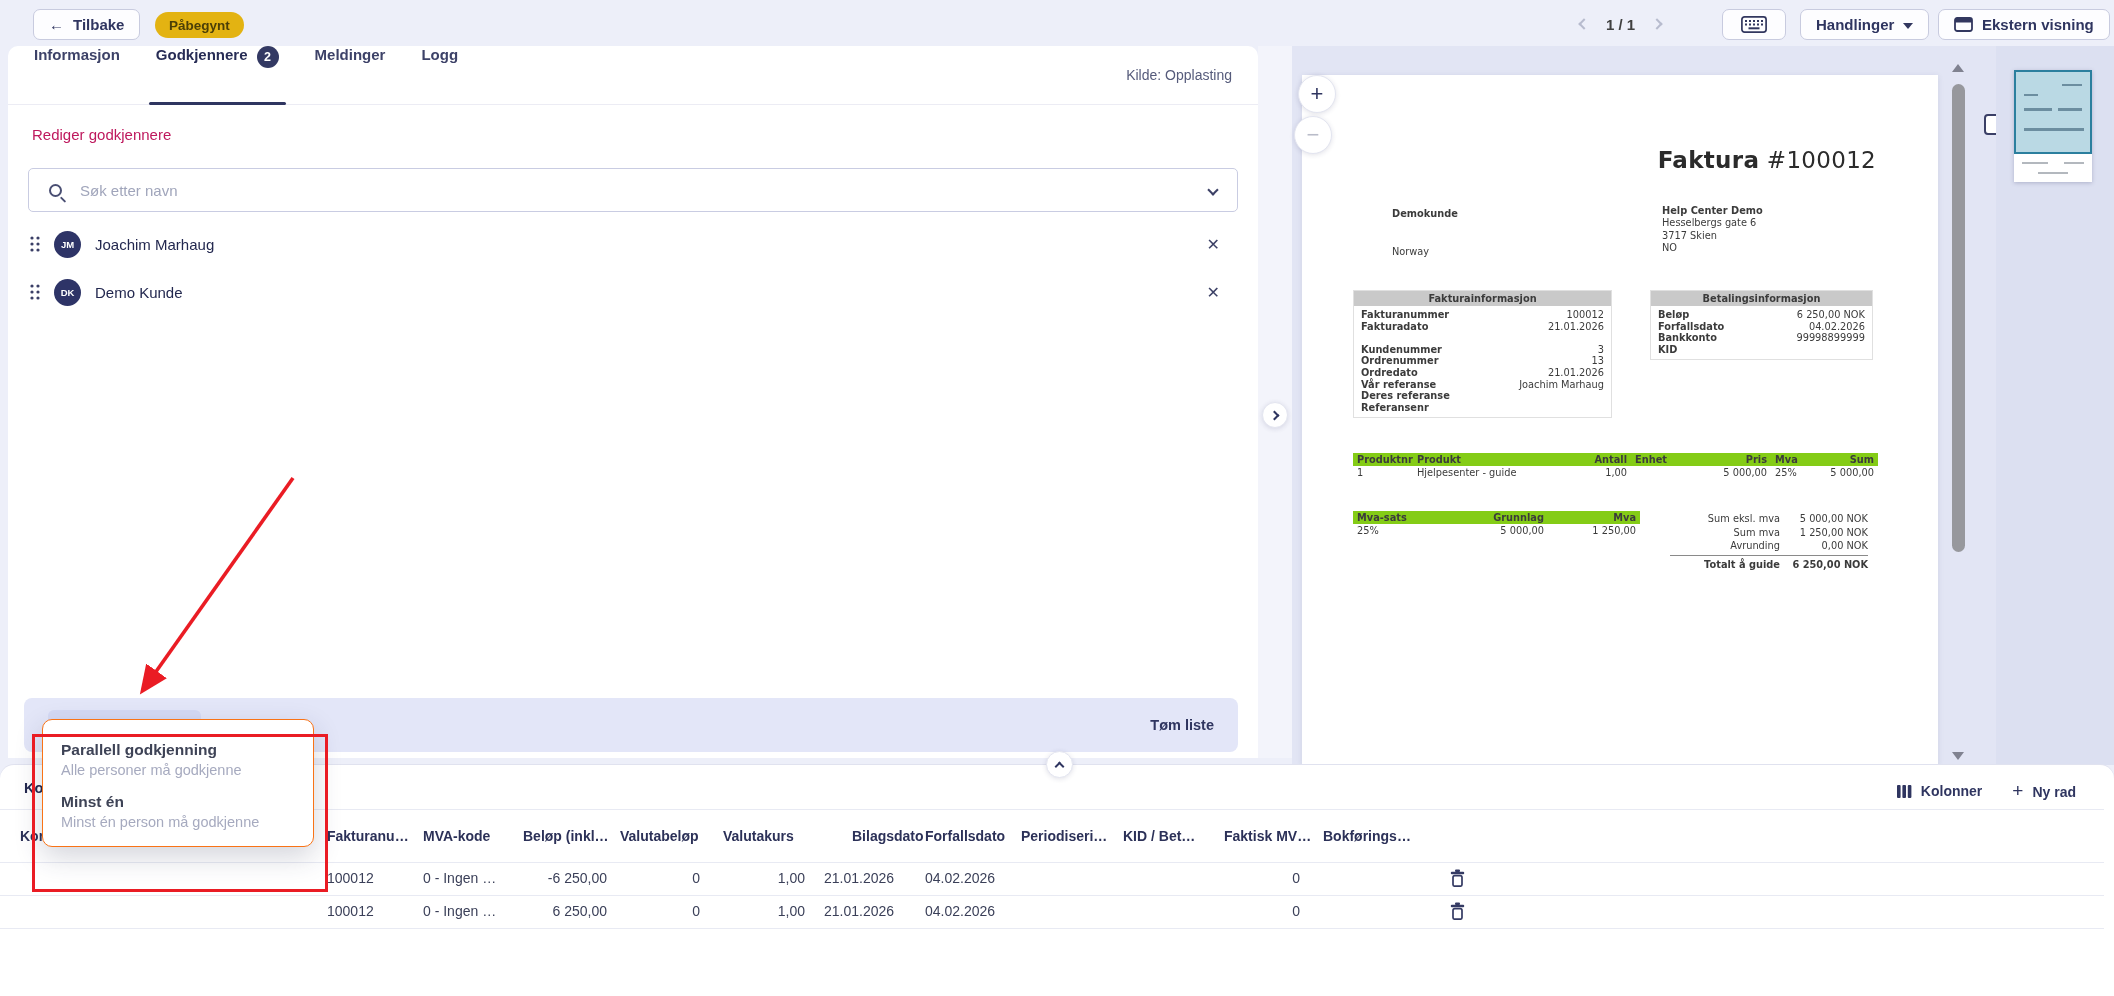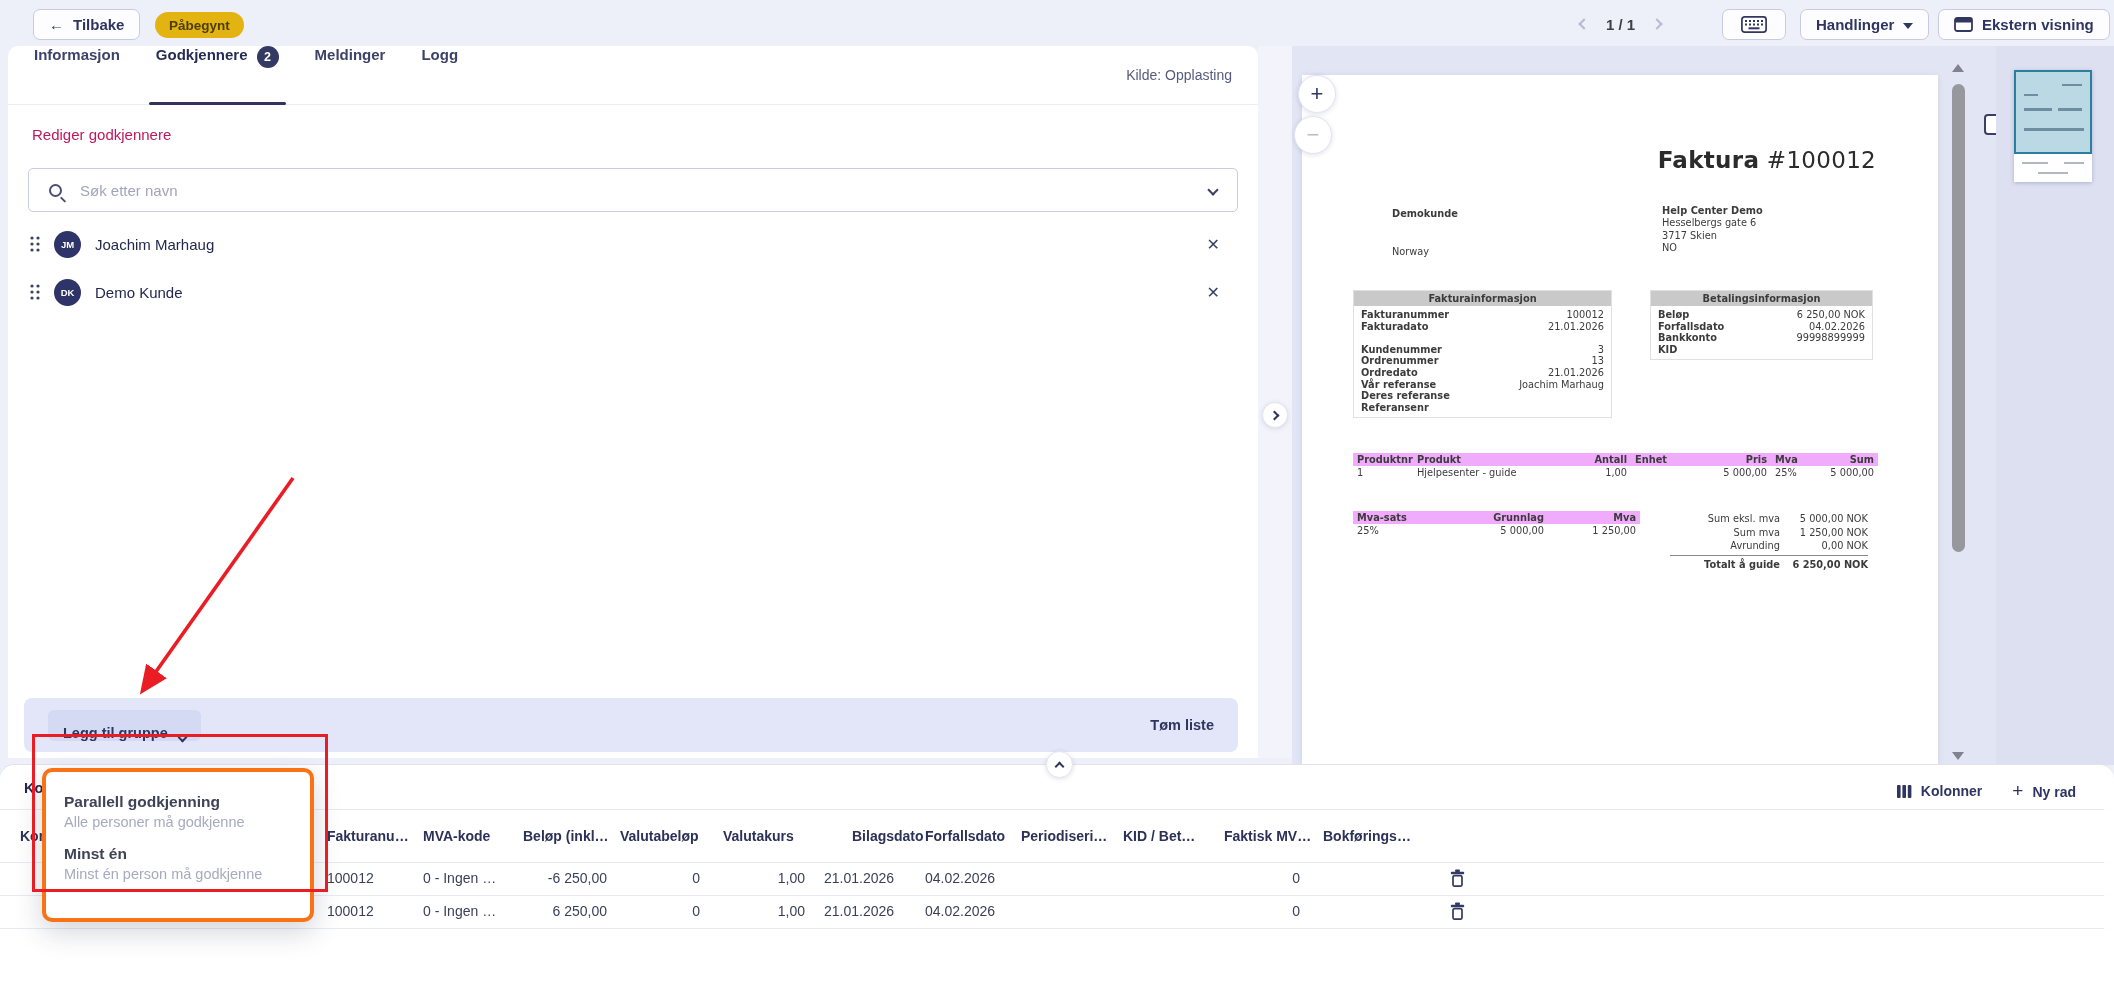--- a/index.html
+++ b/index.html
@@ -84,21 +84,21 @@
   .inv-title{position:absolute;right:62px;top:72px;font-size:23px;color:#2b2b2b;letter-spacing:.3px}
   .inv-title b{font-weight:700}
   .addr{position:absolute;font-size:9.8px;line-height:12.4px}
   .addr .b{font-weight:700}
   .ibox{position:absolute;border:1px solid #e0e0e0;background:#fff;font-size:9.8px}
   .ihead{background:#c9c9c9;font-weight:700;text-align:center;height:15px;line-height:15px;font-size:9.8px}
   .irow{display:flex;justify-content:space-between;padding:0 7px;line-height:11.6px;height:11.6px}
   .irow .l{font-weight:700}
   .itable{position:absolute;font-size:9.8px}
   .itr{display:flex;line-height:13px;height:13px}
-  .itr.h{background:#f0abfc;font-weight:700}
+  .itr.h{background:#84cc16;font-weight:700}
   .itr>span{padding:0 4px}
   .ra{text-align:right}
   .totals{position:absolute;font-size:9.8px;width:198px}
   .trow{display:flex;line-height:13.5px}
   .trow .tl{flex:1;text-align:right}
   .trow .tv{width:88px;text-align:right}
   .tdiv{border-top:1px solid #8a8a8a;margin:2px 0}
   .trow.bold{font-weight:700}
 
   
@@ -112,22 +112,22 @@
   .hline{position:absolute;left:0;right:10px;height:1px;background:#e8eaf3}
   .bhead span{position:absolute;top:63px;font-size:14px;font-weight:700;color:#2c3158}
   .brow{position:absolute;left:0;width:100%;height:33px}
   .brow span{position:absolute;top:8px;font-size:14px;color:#3a3f58}
   .neg{color:#de1e3e}
   .c-belop{width:112px;text-align:right} .c-vbelop{width:72px;text-align:right}
   .c-vkurs{width:75px;text-align:right}  .c-fmva{width:62px;text-align:right}
   .trash{cursor:pointer}
 
   
-  .dropdown{position:absolute;left:42px;top:768px;width:272px;height:154px;background:#fff;
-          border:4px solid #f97316;border-radius:10px;box-shadow:0 10px 28px rgba(40,45,80,.20);
+  .dropdown{position:absolute;left:42px;top:719px;width:272px;height:128px;background:#fff;
+          border:1px solid #f97316;border-radius:10px;box-shadow:0 10px 28px rgba(40,45,80,.20);
           z-index:40;padding-top:14px}
   .dd-item{padding:5px 18px;cursor:pointer}
   .dd-t{font-size:15.5px;font-weight:700;color:#3e4356;line-height:21px}
   .dd-s{font-size:14.5px;color:#a6aabf;line-height:21px}
   .red-rect{position:absolute;left:32px;top:734px;width:296px;height:158px;border:3px solid #ea1c24;
           z-index:46;pointer-events:none}
   .red-arrow{position:absolute;left:125px;top:468px;z-index:50;pointer-events:none}
 </style>
 </head>
 <body>

